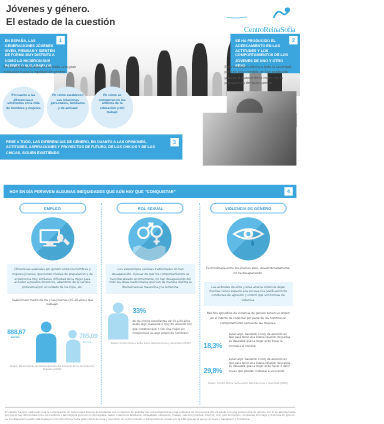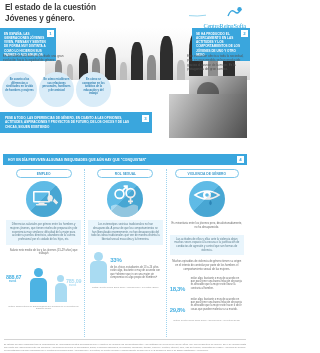--- a/index.html
+++ b/index.html
@@ -140,22 +140,22 @@
   .footer { margin:2px 4px 0 4px; border-top:0.6px solid #d4d4d4; padding-top:2.5px; }
   .foot-txt { font-size:2.35px; line-height:3.1px; color:#8c8c8c; text-align:justify; }
 </style>
 </head>
 <body>
 
 <div class="page">
 
   <div class="header">
     <div class="title">
+      <div>Jóvenes y género.</div>
       <div>El estado de la cuestión</div>
-      <div>Jóvenes y género.</div>
     </div>
     <div class="logo">
       <span class="logo-mark">
         <svg width="58" height="11" viewBox="0 0 58 11">
           <path d="M40 9 Q43 1 47 5 Q50 8 53 2" stroke="#3aa6dd" stroke-width="1.4" fill="none"></path>
           <circle cx="51.5" cy="2.2" r="2.2" fill="#3aa6dd"></circle>
           <path d="M1 8.6 Q9 9.6 18 8.2" stroke="#7fcbe8" stroke-width="0.8" fill="none"></path>
         </svg>
       </span>
       <div class="logo-txt">CentroReinaSofía</div>

